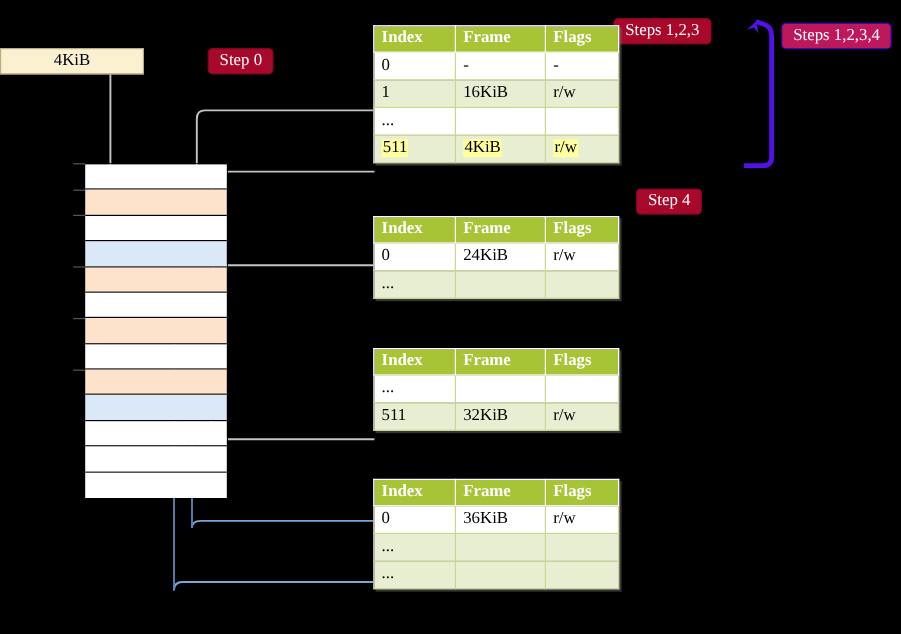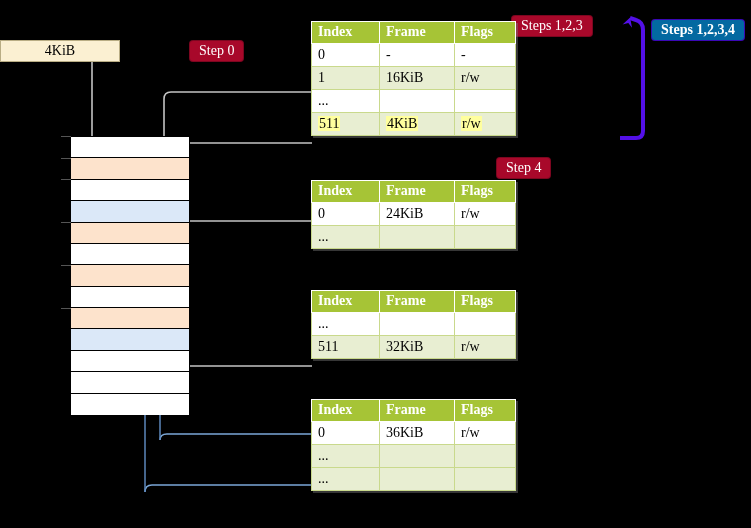--- a/index.html
+++ b/index.html
@@ -11,21 +11,21 @@
     position:absolute;
     font-family:"Liberation Serif", serif;
     font-size:14px;
     color:#ffffff;
     padding:2px 9px 3px 9px;
     border-radius:3px;
     white-space:nowrap;
     line-height:15px;
   }
   .badge-red{background:#a8082a;box-shadow:0 0 0 1px #7d0620;}
-  .badge-blue{background:#0369a1;box-shadow:0 0 0 1px #3a08b5;font-weight:bold;}
+  .badge-blue{background:#be185d;box-shadow:0 0 0 1px #3a08b5;}
 
   
   #kib-box{
     position:absolute;
     left:0px; top:40px; width:120px; height:22px;
     background:#fbf0d2;
     border:1px solid #b9ad84;
     box-sizing:border-box;
     display:flex;align-items:center;justify-content:center;
     font-size:14px;color:#000;
@@ -140,22 +140,22 @@
   <g>
     <path d="M620,138 L636,138 Q643,138 643,131 L643,30" stroke="#5310e8" stroke-width="4" fill="none"></path>
     <path d="M643,30 Q643,22 636,20 L630,18" stroke="#5310e8" stroke-width="4" fill="none" marker-end="url(#ah-purple)"></path>
   </g>
 </svg>
 
 <div id="kib-box">
   <span>4KiB</span>
 </div>
 
-<div class="badge badge-red" style="left:190px;top:41px;">Step 0</div>
-<div class="badge badge-red" style="left:497px;top:158px;">Step 4</div>
+<div class="badge badge-red" style="left:174px;top:41px;">Step 0</div>
+<div class="badge badge-red" style="left:531px;top:158px;">Step 4</div>
 <div class="badge badge-red" style="left:512px;top:16px;">Steps 1,2,3</div>
 <div class="badge badge-blue" style="left:652px;top:20px;">Steps 1,2,3,4</div>
 
 <div id="mem-grid">
     <div class="mrow"></div>
     <div class="mrow orange"></div>
     <div class="mrow"></div>
     <div class="mrow blue"></div>
     <div class="mrow orange"></div>
     <div class="mrow"></div>

